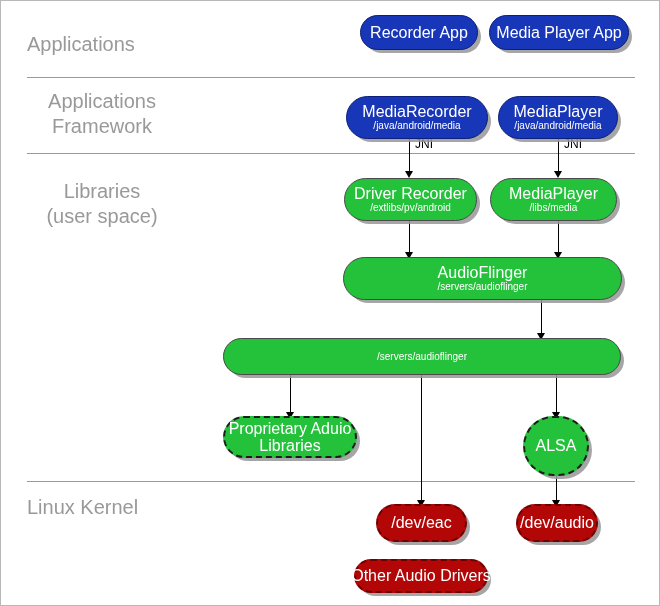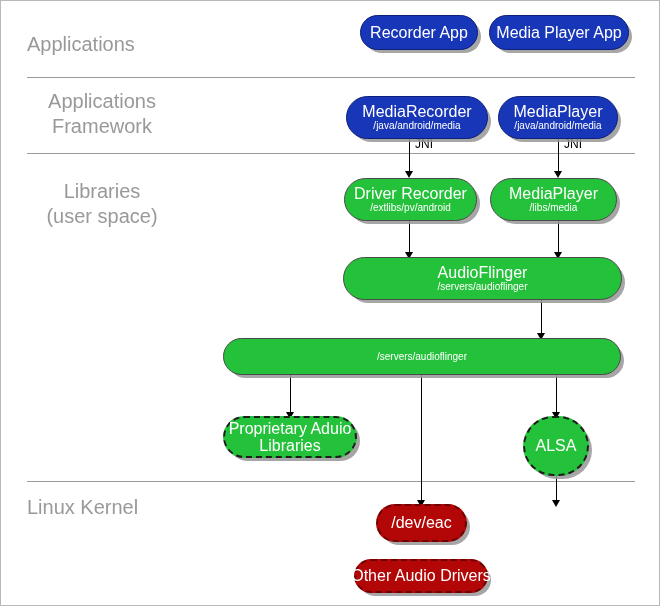--- a/index.html
+++ b/index.html
@@ -186,19 +186,22 @@
   </div>
 
   <div class="node green-dashed" style="left:522px; top:415px; width:66px; height:60px;">
     <span class="title">ALSA</span>
   </div>
 
   <div class="node red-dashed" style="left:375px; top:503px; width:91px; height:38px;">
     <span class="title">/dev/eac</span>
   </div>
 
+  <div class="node red-dashed" style="left:515px; top:503px; width:82px; height:38px;">
+    <span class="title">/dev/audio</span>
+  </div>
 
   <div class="node red-dashed" style="left:353px; top:558px; width:134px; height:34px;">
     <span class="title">Other Audio Drivers</span>
   </div>
 
 
 </div>
 
 </body></html>

